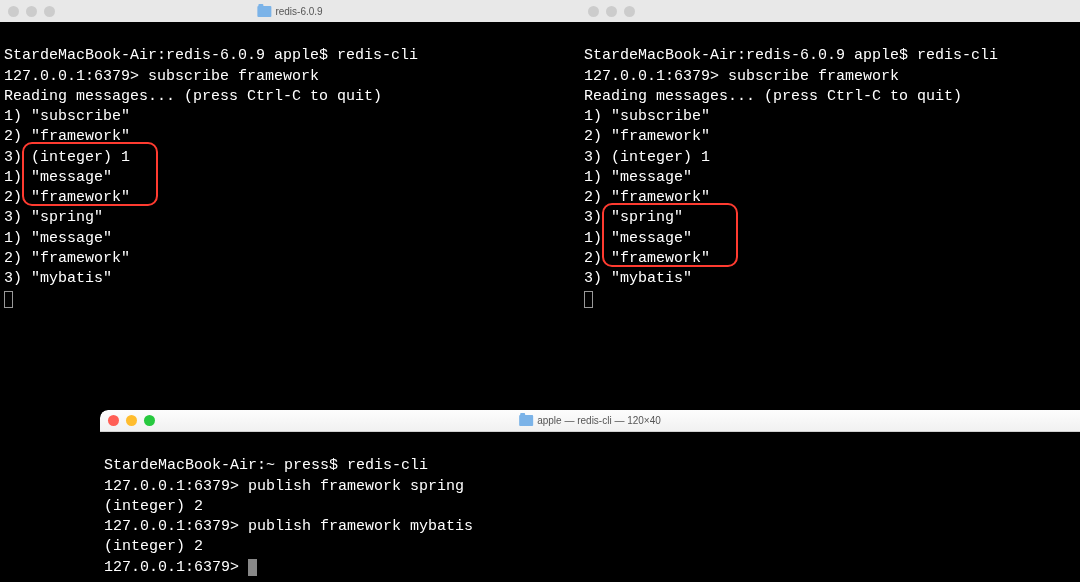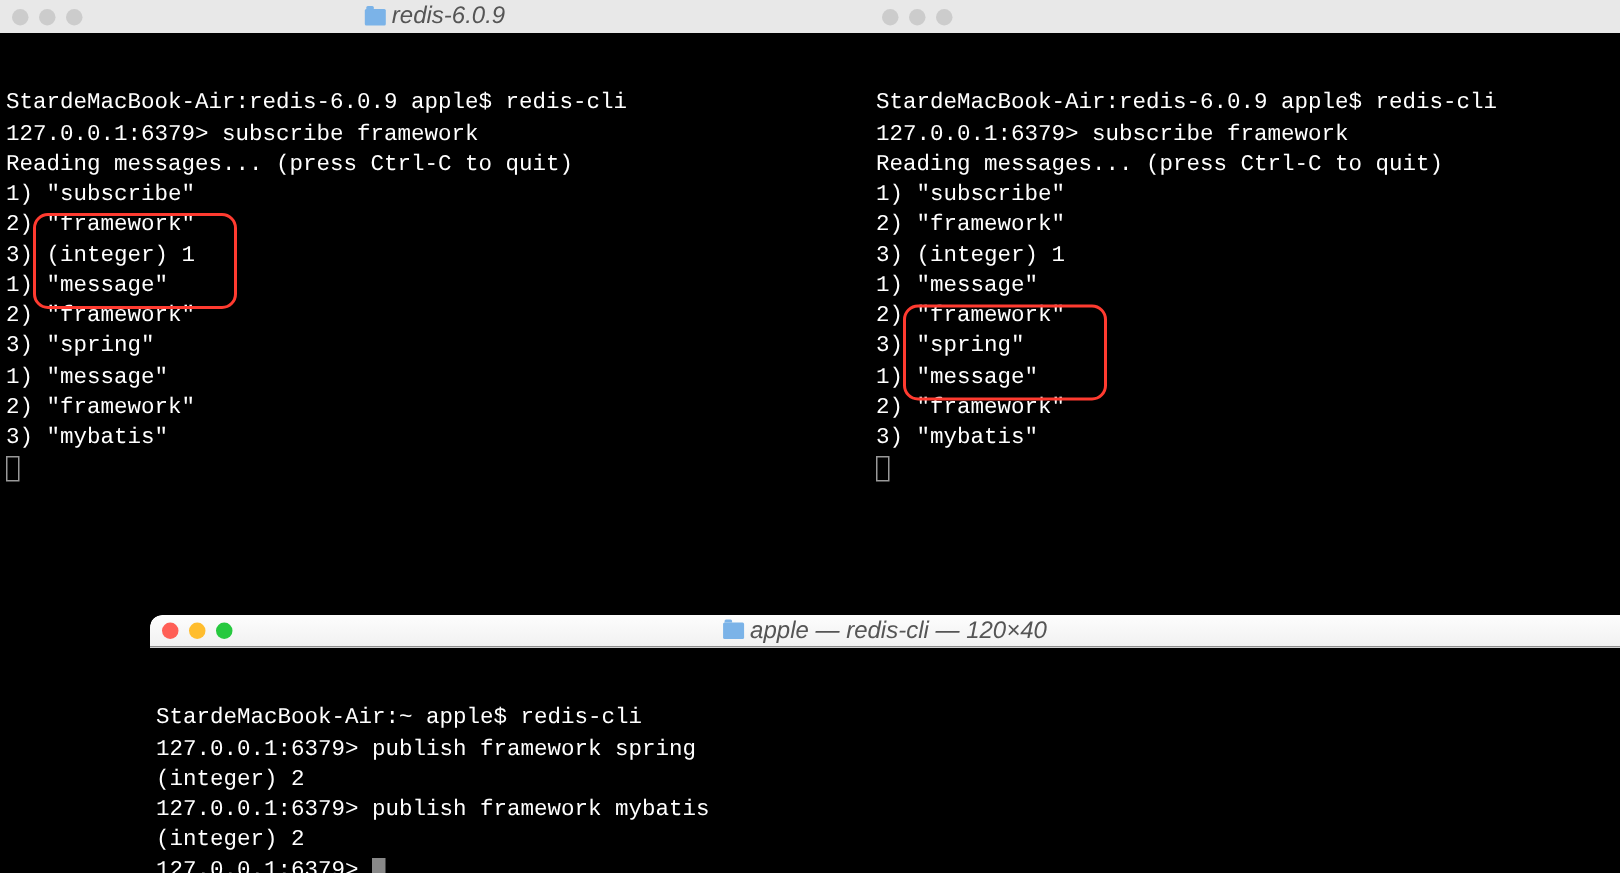--- a/index.html
+++ b/index.html
@@ -50,47 +50,46 @@
     }
     .dot-disabled { background: #cccccc; }
     .dot-red { background: #ff5f56; }
     .dot-yellow { background: #ffbd2e; }
     .dot-green { background: #27c93f; }
     .titlebar-title {
       position: absolute;
       left: 50%;
       transform: translateX(-50%);
       color: #555;
-      font-size: 16px;
+      font-size: 10px;
       font-family: -apple-system, BlinkMacSystemFont, sans-serif;
       display: flex;
       align-items: center;
       gap: 4px;
-      font-style: italic;
     }
     .folder-icon {
       display: inline-block;
       width: 14px;
       height: 11px;
       background: #7bb3e8;
       border-radius: 1px;
       position: relative;
     }
     .folder-icon::before {
       content: '';
       position: absolute;
       top: -2px;
       left: 1px;
       width: 5px;
       height: 2px;
       background: #7bb3e8;
       border-radius: 1px 1px 0 0;
     }
     .term-content {
-      padding: 17px 4px;
+      padding: 4px 4px;
       line-height: 1.35;
       white-space: pre;
       position: relative;
     }
     .highlight-box {
       position: absolute;
       border: 2px solid #ff3b30;
       border-radius: 10px;
       pointer-events: none;
     }
@@ -201,21 +200,21 @@
         <span class="traffic-dot dot-red"></span>
         <span class="traffic-dot dot-yellow"></span>
         <span class="traffic-dot dot-green"></span>
       </div>
       <div class="titlebar-title">
         <span class="folder-icon"></span>
         <span>apple — redis-cli — 120×40</span>
       </div>
     </div>
     <div class="term-content">
-<span>StardeMacBook-Air:~ apple$ redis-cli</span>
+<span>StardeMacBook-Air:~ press$ redis-cli</span>
 <span>127.0.0.1:6379&gt; publish framework spring</span>
 <span>(integer) 2</span>
 <span>127.0.0.1:6379&gt; publish framework mybatis</span>
 <span>(integer) 2</span>
 <span>127.0.0.1:6379&gt; </span><span class="cursor-filled"></span>
     </div>
   </div>
 </div>
 
 </body></html>

